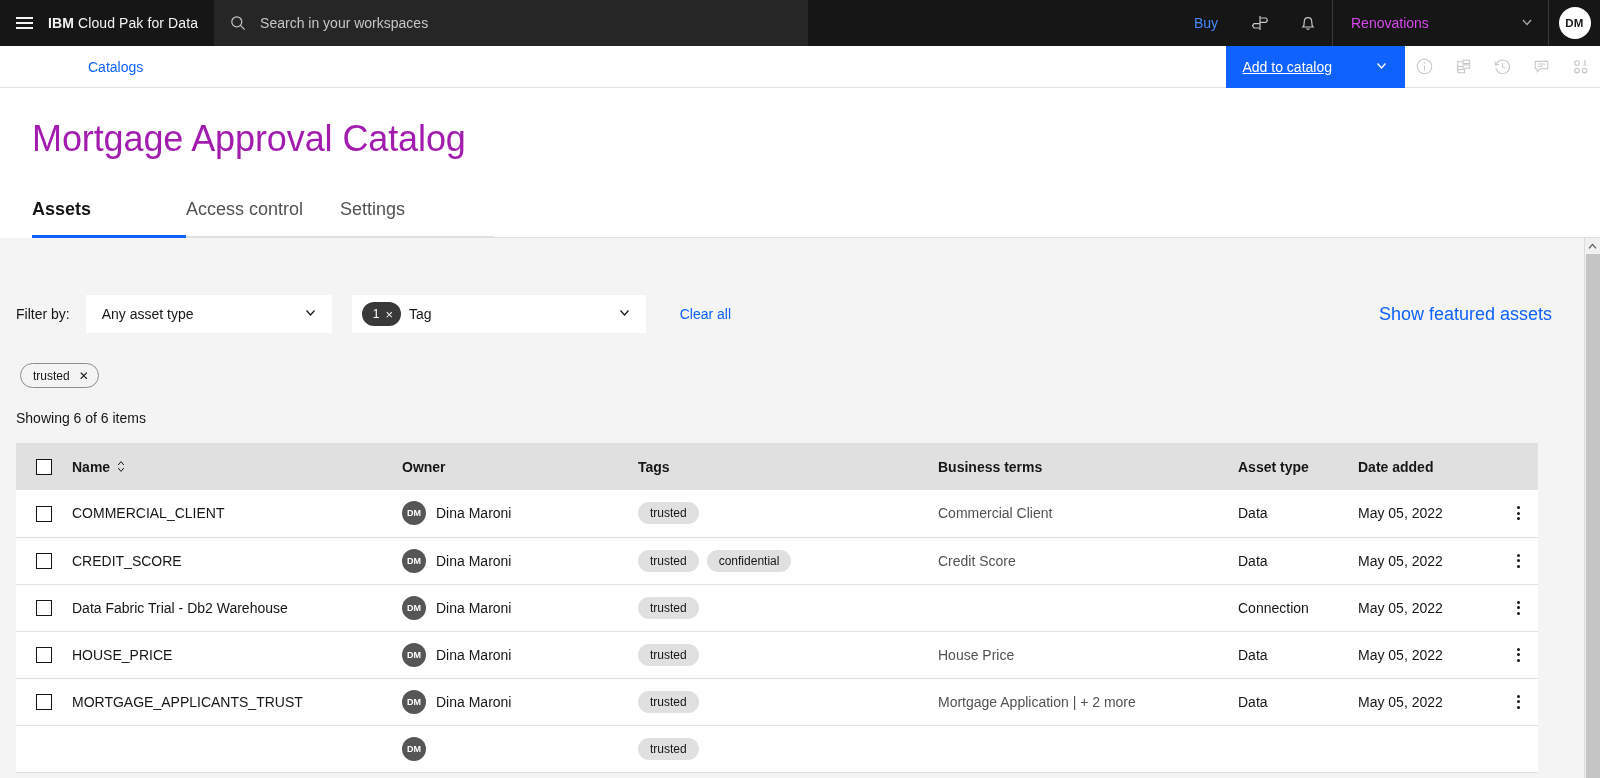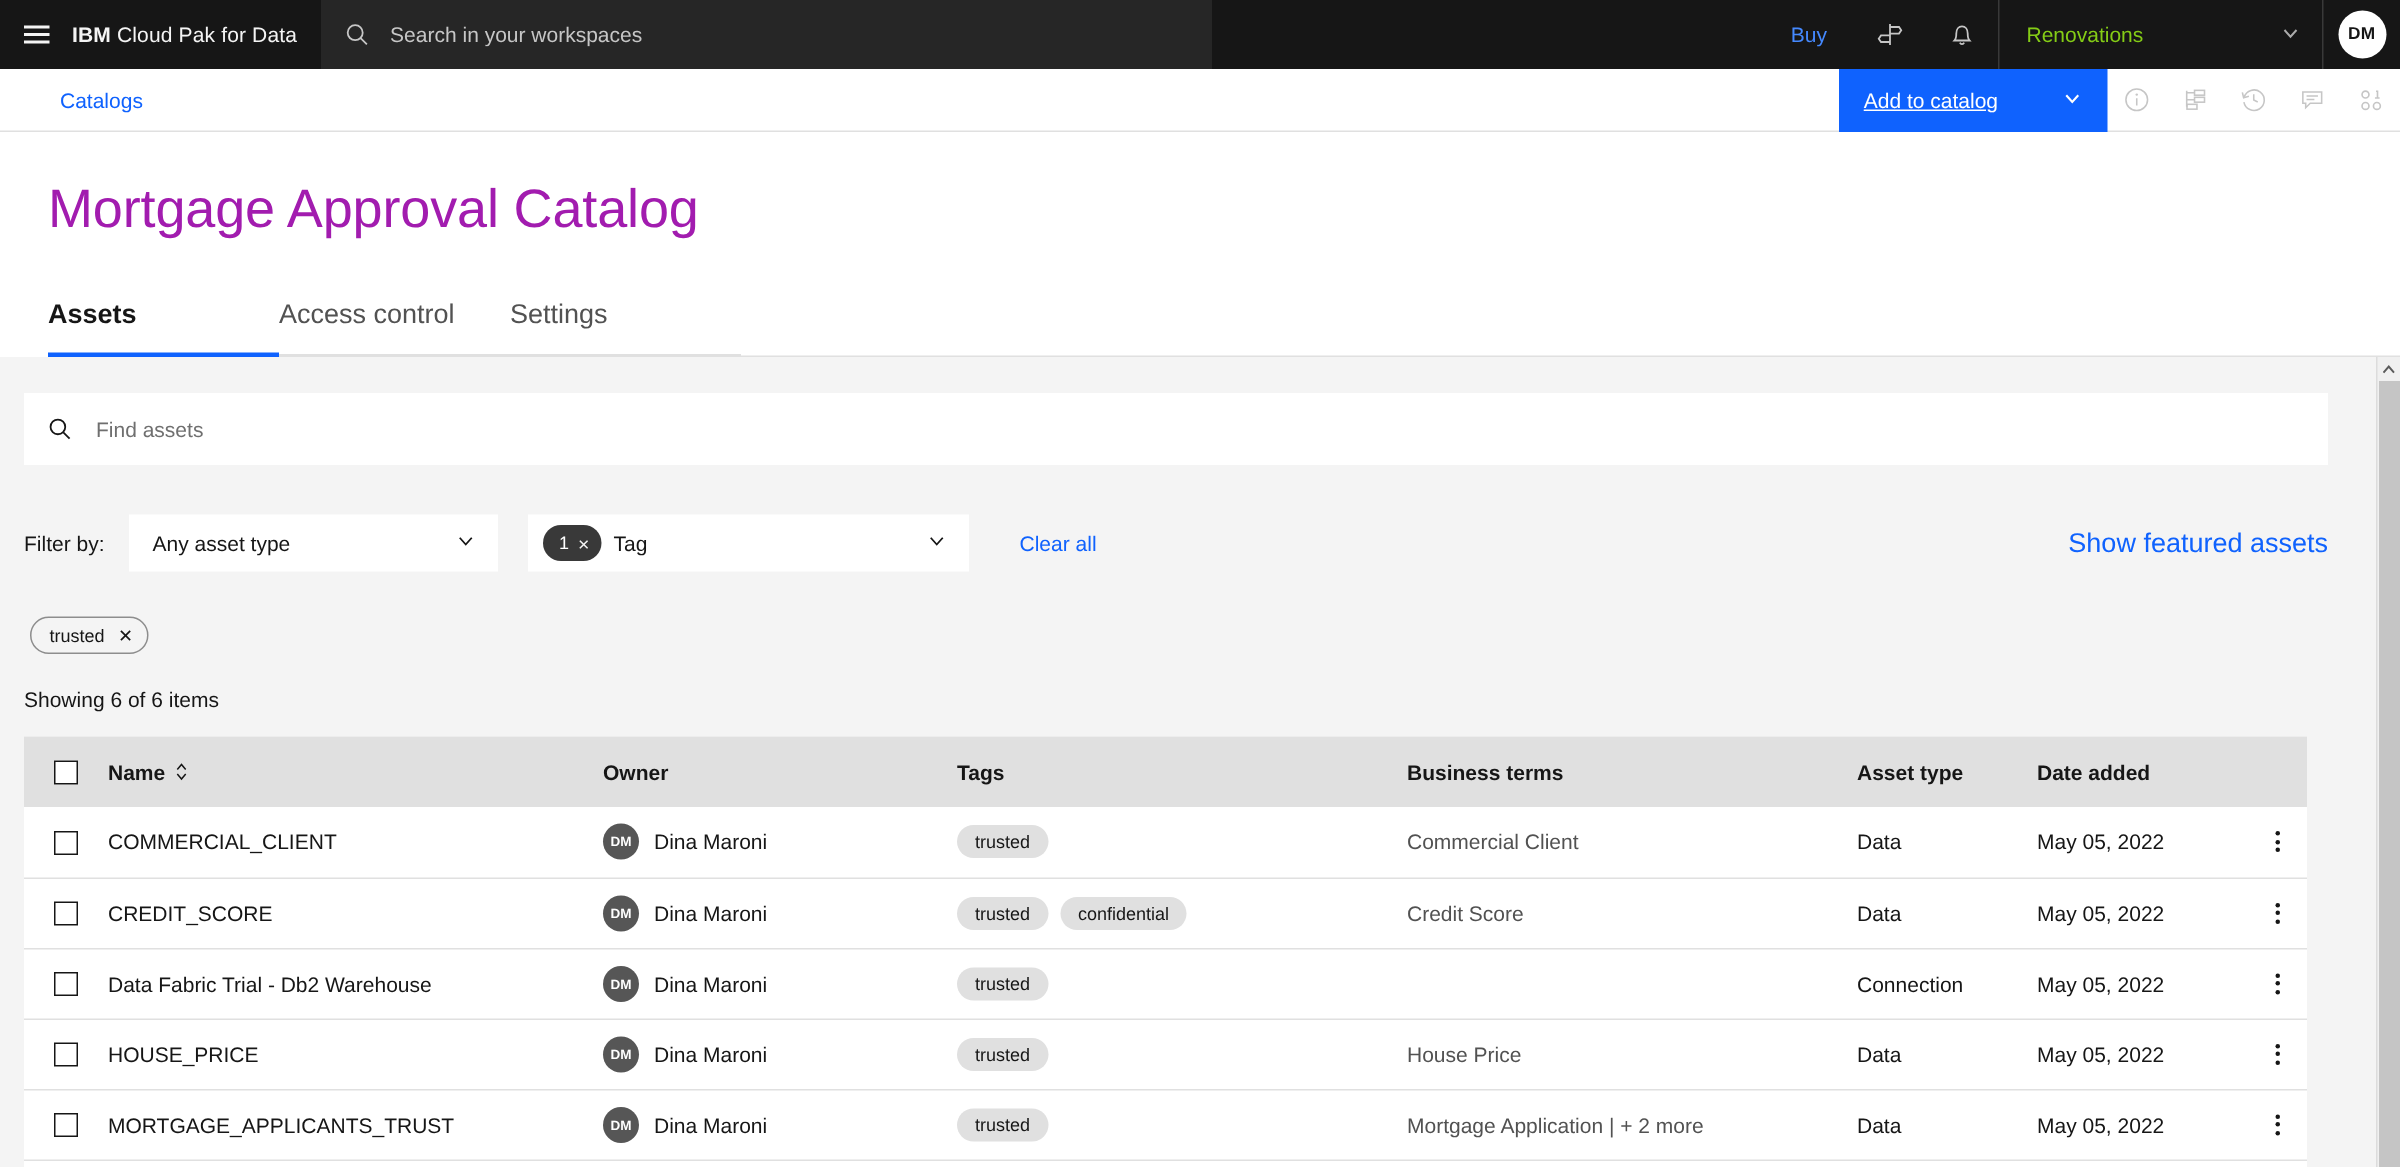--- a/index.html
+++ b/index.html
@@ -58,21 +58,21 @@
     color: #4589ff; font-size: 14px; text-decoration: none; cursor: pointer;
   }
   .ticon {
     width: 48px; display: flex; align-items: center; justify-content: center;
     cursor: pointer;
   }
   .acct {
     display: flex; align-items: center; gap: 0;
     padding: 0 14px 0 18px;
     border-left: 1px solid #393939;
-    font-size: 14px; color: #84cc16; cursor: pointer;
+    font-size: 14px; color: #d946ef; cursor: pointer;
     min-width: 216px;
     justify-content: space-between;
   }
   .acct .chev { opacity: .85; }
   .avatar-zone {
     width: 52px; display: flex; align-items: center; justify-content: center;
     border-left: 1px solid #393939; cursor: pointer;
   }
   .avatar {
     width: 32px; height: 32px; border-radius: 50%;
@@ -81,20 +81,21 @@
     font-size: 11.5px; font-weight: 600; letter-spacing: .3px;
   }
 
   
   .subbar {
     height: 42px;
     background: #ffffff;
     border-bottom: 1px solid #e0e0e0;
     display: flex; align-items: stretch;
     position: relative;
+    padding-left: 48px;
   }
   .crumb {
     display: flex; align-items: center;
     padding-left: 40px;
     font-size: 14px; color: #0f62fe; cursor: pointer;
   }
   .subbar-spacer { flex: 1; }
   .add-catalog {
     display: flex; align-items: center;
     background: #0f62fe; color: #fff;
@@ -386,29 +387,20 @@
     <div class="tab">
       <span>Settings</span>
     </div>
     <div class="tabs-rest"></div>
   </div>
 </div>
 
 <div class="content">
   <div class="content-inner">
 
-    <div class="findbar">
-      <span class="sicon">
-        <svg width="16" height="16" viewBox="0 0 16 16">
-            <circle cx="6.6" cy="6.6" r="4.9" fill="none" stroke="#161616" stroke-width="1.2"></circle>
-            <line x1="10.2" y1="10.2" x2="14.4" y2="14.4" stroke="#161616" stroke-width="1.2"></line>
-          </svg>
-      </span>
-      <input placeholder="Find assets" style="">
-    </div>
 
     <div class="filterrow">
       <span class="filter-label">Filter by:</span>
 
       <div class="select-box">
         <span>Any asset type</span>
         <span>
           <svg width="15" height="15" viewBox="0 0 15 15">
               <polyline points="3.5,5.5 7.5,10 11.5,5.5" fill="none" stroke="#161616" stroke-width="1.2"></polyline>
             </svg>

